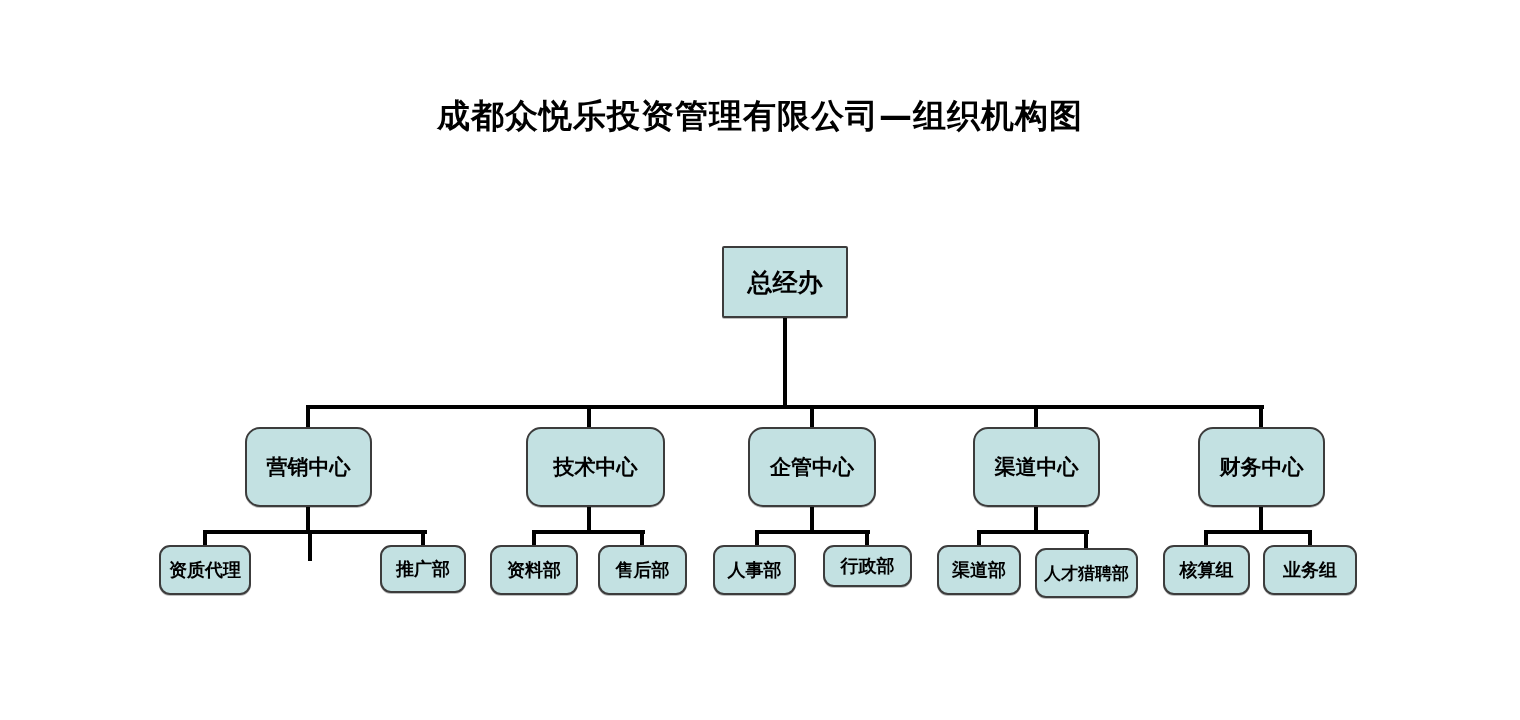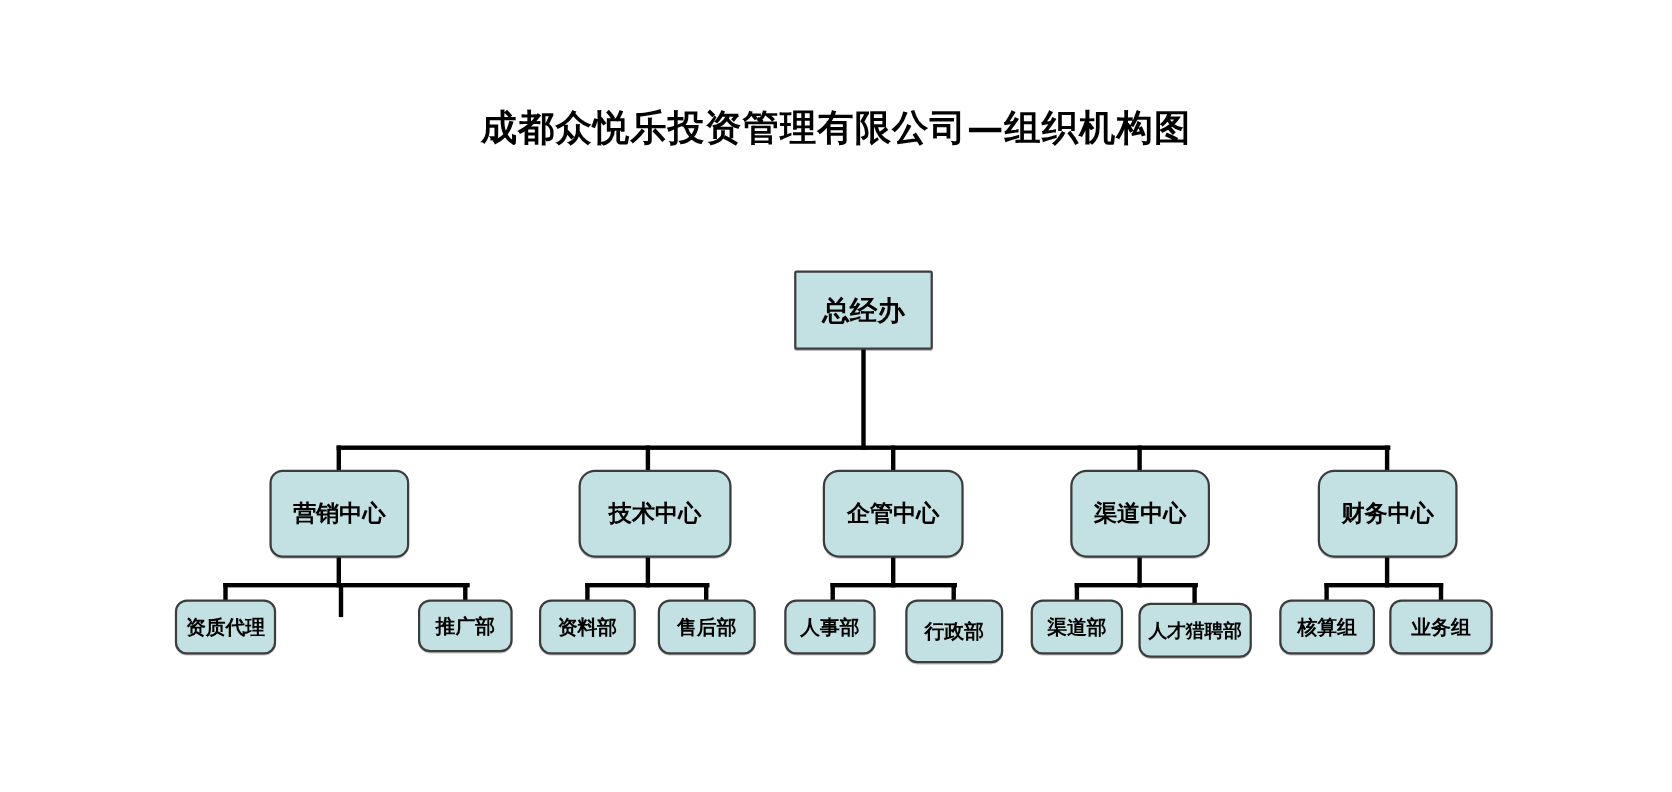--- a/index.html
+++ b/index.html
@@ -88,34 +88,34 @@
   <div class="line" style="left:640px; top:530px; width:4px; height:19px;"></div>
   <div class="line" style="left:755px; top:530px; width:4px; height:19px;"></div>
   <div class="line" style="left:865px; top:530px; width:4px; height:19px;"></div>
   <div class="line" style="left:977px; top:530px; width:4px; height:19px;"></div>
   <div class="line" style="left:1084px; top:530px; width:4px; height:22px;"></div>
   <div class="line" style="left:1204px; top:530px; width:4px; height:19px;"></div>
   <div class="line" style="left:1308px; top:530px; width:4px; height:19px;"></div>
 
   <div class="node lvl1" style="left:722px; top:246px; width:126px; height:72px;">总经办</div>
 
-  <div class="node lvl2" style="left:245px; top:427px; width:127px; height:80px;border-radius:12px;">营销中心</div>
+  <div class="node lvl2" style="left:245px; top:427px; width:127px; height:80px;">营销中心</div>
   <div class="node lvl2" style="left:526px; top:427px; width:139px; height:80px;">技术中心</div>
   <div class="node lvl2" style="left:748px; top:427px; width:128px; height:80px;">企管中心</div>
   <div class="node lvl2" style="left:973px; top:427px; width:127px; height:80px;">渠道中心</div>
   <div class="node lvl2" style="left:1198px; top:427px; width:127px; height:80px;">财务中心</div>
 
   <div class="node lvl3" style="left:159px; top:545px; width:92px; height:50px;">资质代理</div>
   <div class="node lvl3" style="left:380px; top:545px; width:86px; height:48px;">推广部</div>
 
   <div class="node lvl3" style="left:490px; top:545px; width:88px; height:50px;">资料部</div>
   <div class="node lvl3" style="left:598px; top:545px; width:89px; height:50px;">售后部</div>
 
   <div class="node lvl3" style="left:713px; top:545px; width:83px; height:50px;">人事部</div>
-  <div class="node lvl3" style="left:823px; top:545px; width:89px; height:58px;">行政部</div>
+  <div class="node lvl3" style="left:823px; top:545px; width:89px; height:42px;">行政部</div>
 
   <div class="node lvl3" style="left:937px; top:545px; width:84px; height:50px;">渠道部</div>
   <div class="node lvl3 small" style="left:1035px; top:548px; width:103px; height:50px;">人才猎聘部</div>
 
   <div class="node lvl3" style="left:1163px; top:545px; width:87px; height:50px;">核算组</div>
   <div class="node lvl3" style="left:1263px; top:545px; width:94px; height:50px;">业务组</div>
 
 </div>
 
 </body></html>

